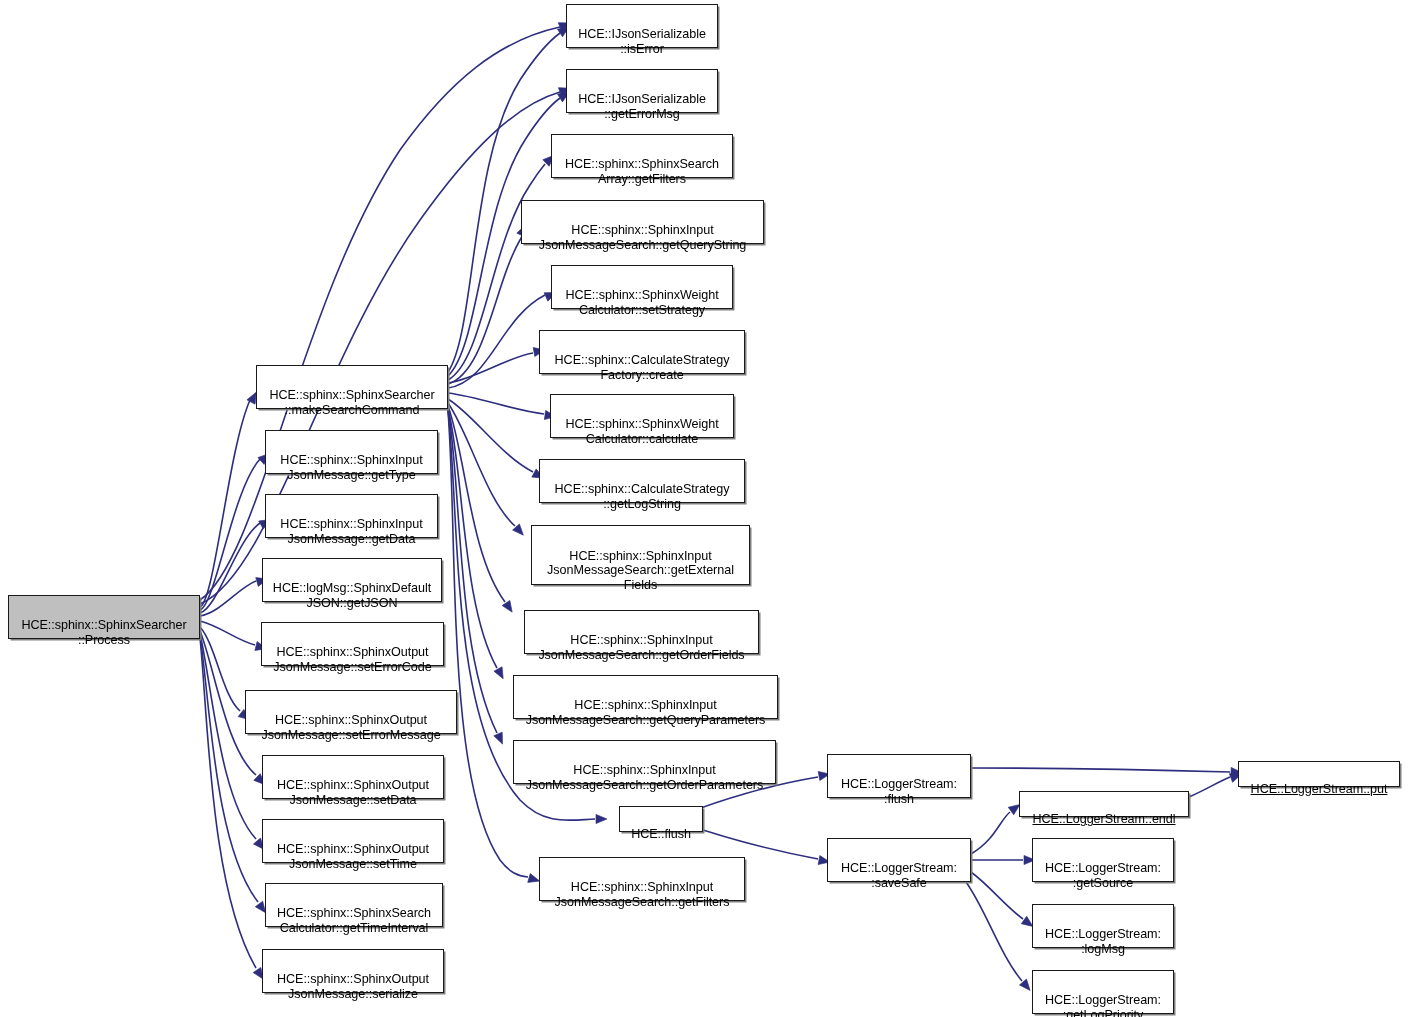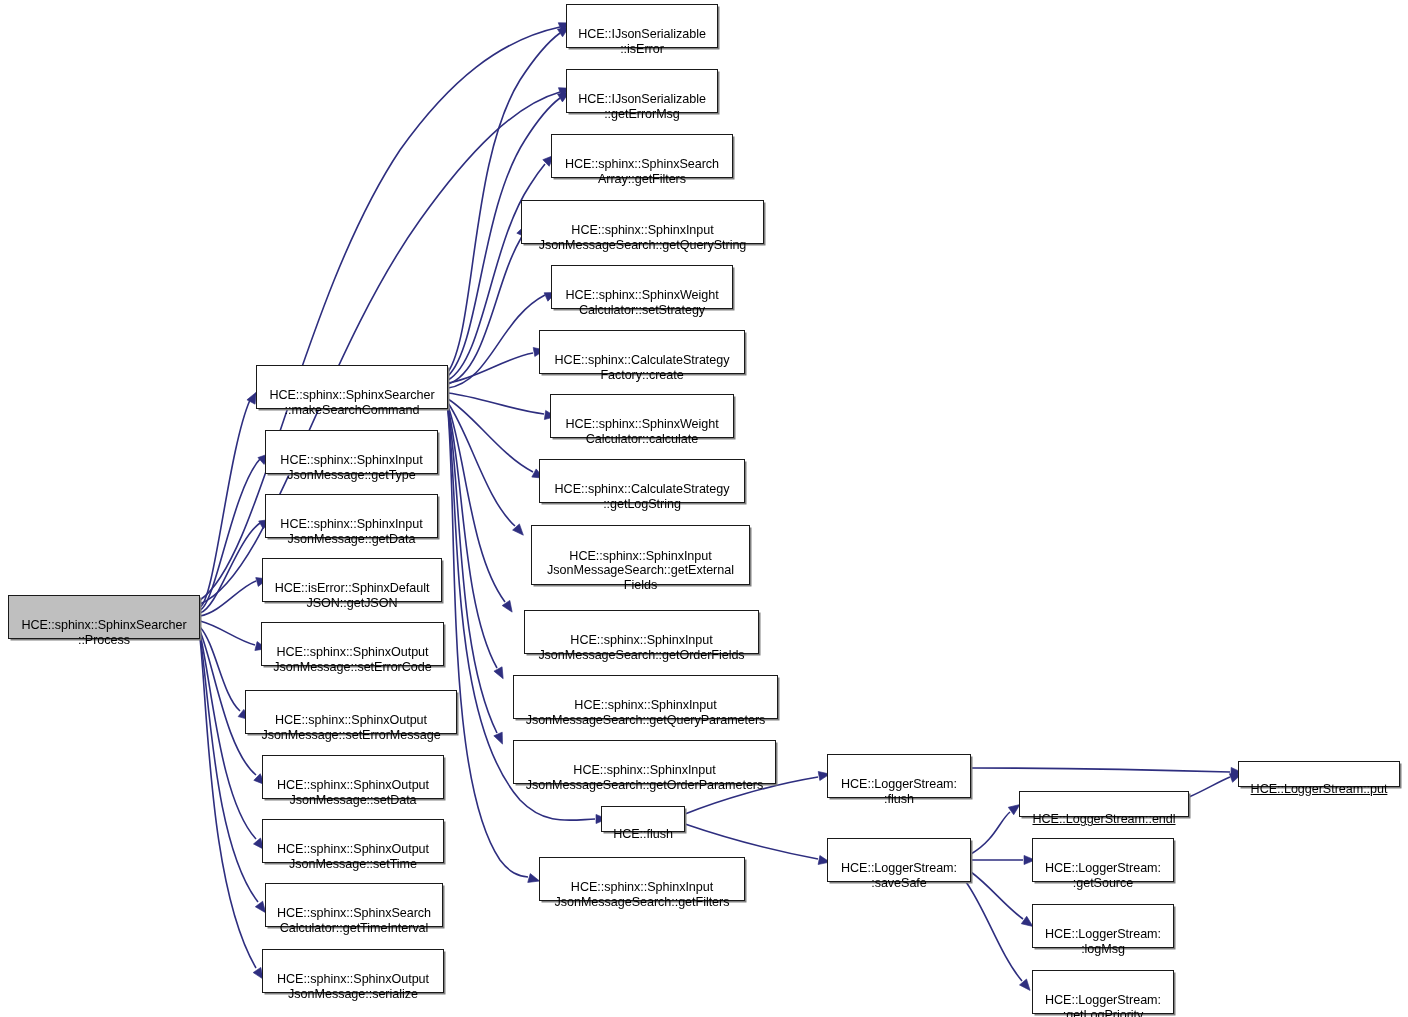--- a/index.html
+++ b/index.html
@@ -148,21 +148,21 @@
       </div>
       <div class="node-box" style="left: 265px; top: 430px; width: 173px; height: 44px;">
         <span class="node-label">HCE::sphinx::SphinxInput
 JsonMessage::getType</span>
       </div>
       <div class="node-box" style="left: 265px; top: 494px; width: 173px; height: 44px;">
         <span class="node-label">HCE::sphinx::SphinxInput
 JsonMessage::getData</span>
       </div>
       <div class="node-box" style="left: 262px; top: 558px; width: 180px; height: 44px;">
-        <span class="node-label">HCE::isError::SphinxDefault
+        <span class="node-label">HCE::logMsg::SphinxDefault
 JSON::getJSON</span>
       </div>
       <div class="node-box" style="left: 261px; top: 622px; width: 183px; height: 44px;">
         <span class="node-label">HCE::sphinx::SphinxOutput
 JsonMessage::setErrorCode</span>
       </div>
       <div class="node-box" style="left: 245px; top: 690px; width: 212px; height: 44px;">
         <span class="node-label">HCE::sphinx::SphinxOutput
 JsonMessage::setErrorMessage</span>
       </div>
@@ -224,21 +224,21 @@
 JsonMessageSearch::getOrderFields</span>
       </div>
       <div class="node-box" style="left: 513px; top: 675px; width: 265px; height: 44px;">
         <span class="node-label">HCE::sphinx::SphinxInput
 JsonMessageSearch::getQueryParameters</span>
       </div>
       <div class="node-box" style="left: 513px; top: 740px; width: 263px; height: 44px;">
         <span class="node-label">HCE::sphinx::SphinxInput
 JsonMessageSearch::getOrderParameters</span>
       </div>
-      <div class="node-box" style="left: 601px; top: 806px; width: 84px; height: 26px;">
+      <div class="node-box" style="left: 619px; top: 806px; width: 84px; height: 26px;">
         <span class="node-label">HCE::flush</span>
       </div>
       <div class="node-box" style="left: 539px; top: 857px; width: 206px; height: 44px;">
         <span class="node-label">HCE::sphinx::SphinxInput
 JsonMessageSearch::getFilters</span>
       </div>
       <div class="node-box" style="left: 827px; top: 754px; width: 144px; height: 44px;">
         <span class="node-label">HCE::LoggerStream:
 :flush</span>
       </div>

